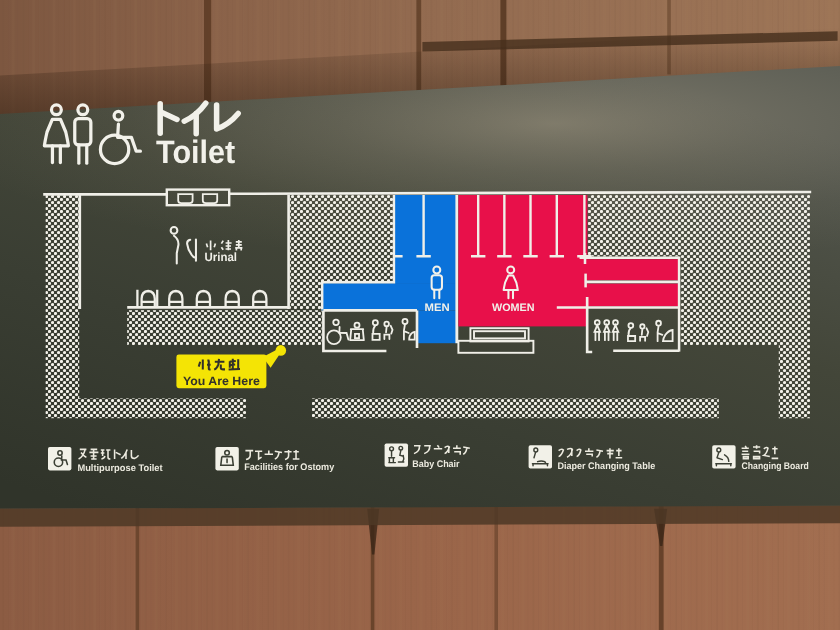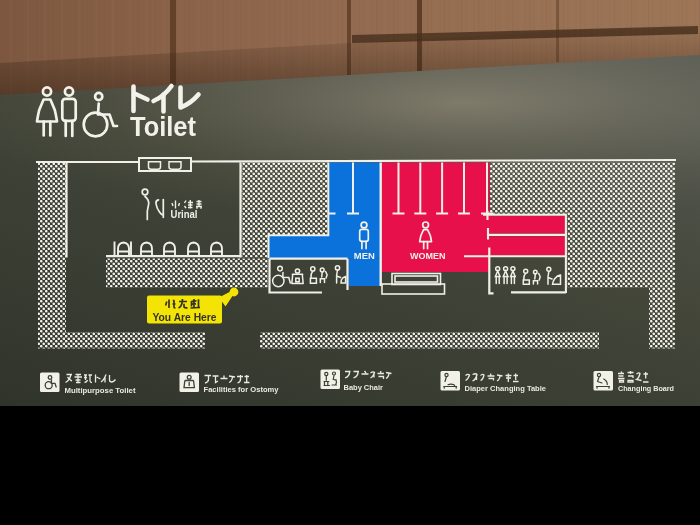--- a/index.html
+++ b/index.html
@@ -1,16 +1,16 @@
 <!DOCTYPE html>
 <html><head>
 <meta charset="utf-8">
 <style>
   html,body{margin:0;padding:0;background:#000;}
-  #stage{width:700px;height:406px;position:relative;overflow:hidden;font-family:"Liberation Sans",sans-serif;}
+  #stage{width:700px;height:525px;position:relative;overflow:hidden;font-family:"Liberation Sans",sans-serif;}
   svg{display:block;}
   text{font-family:"Liberation Sans",sans-serif;}
 </style>
 </head>
 <body>
 <div id="stage">
 <svg width="700" height="525" viewBox="0 0 700 525">
 <defs>
   <pattern id="hatch" width="5" height="5" patternUnits="userSpaceOnUse">
     <rect width="5" height="5" fill="none"></rect>

